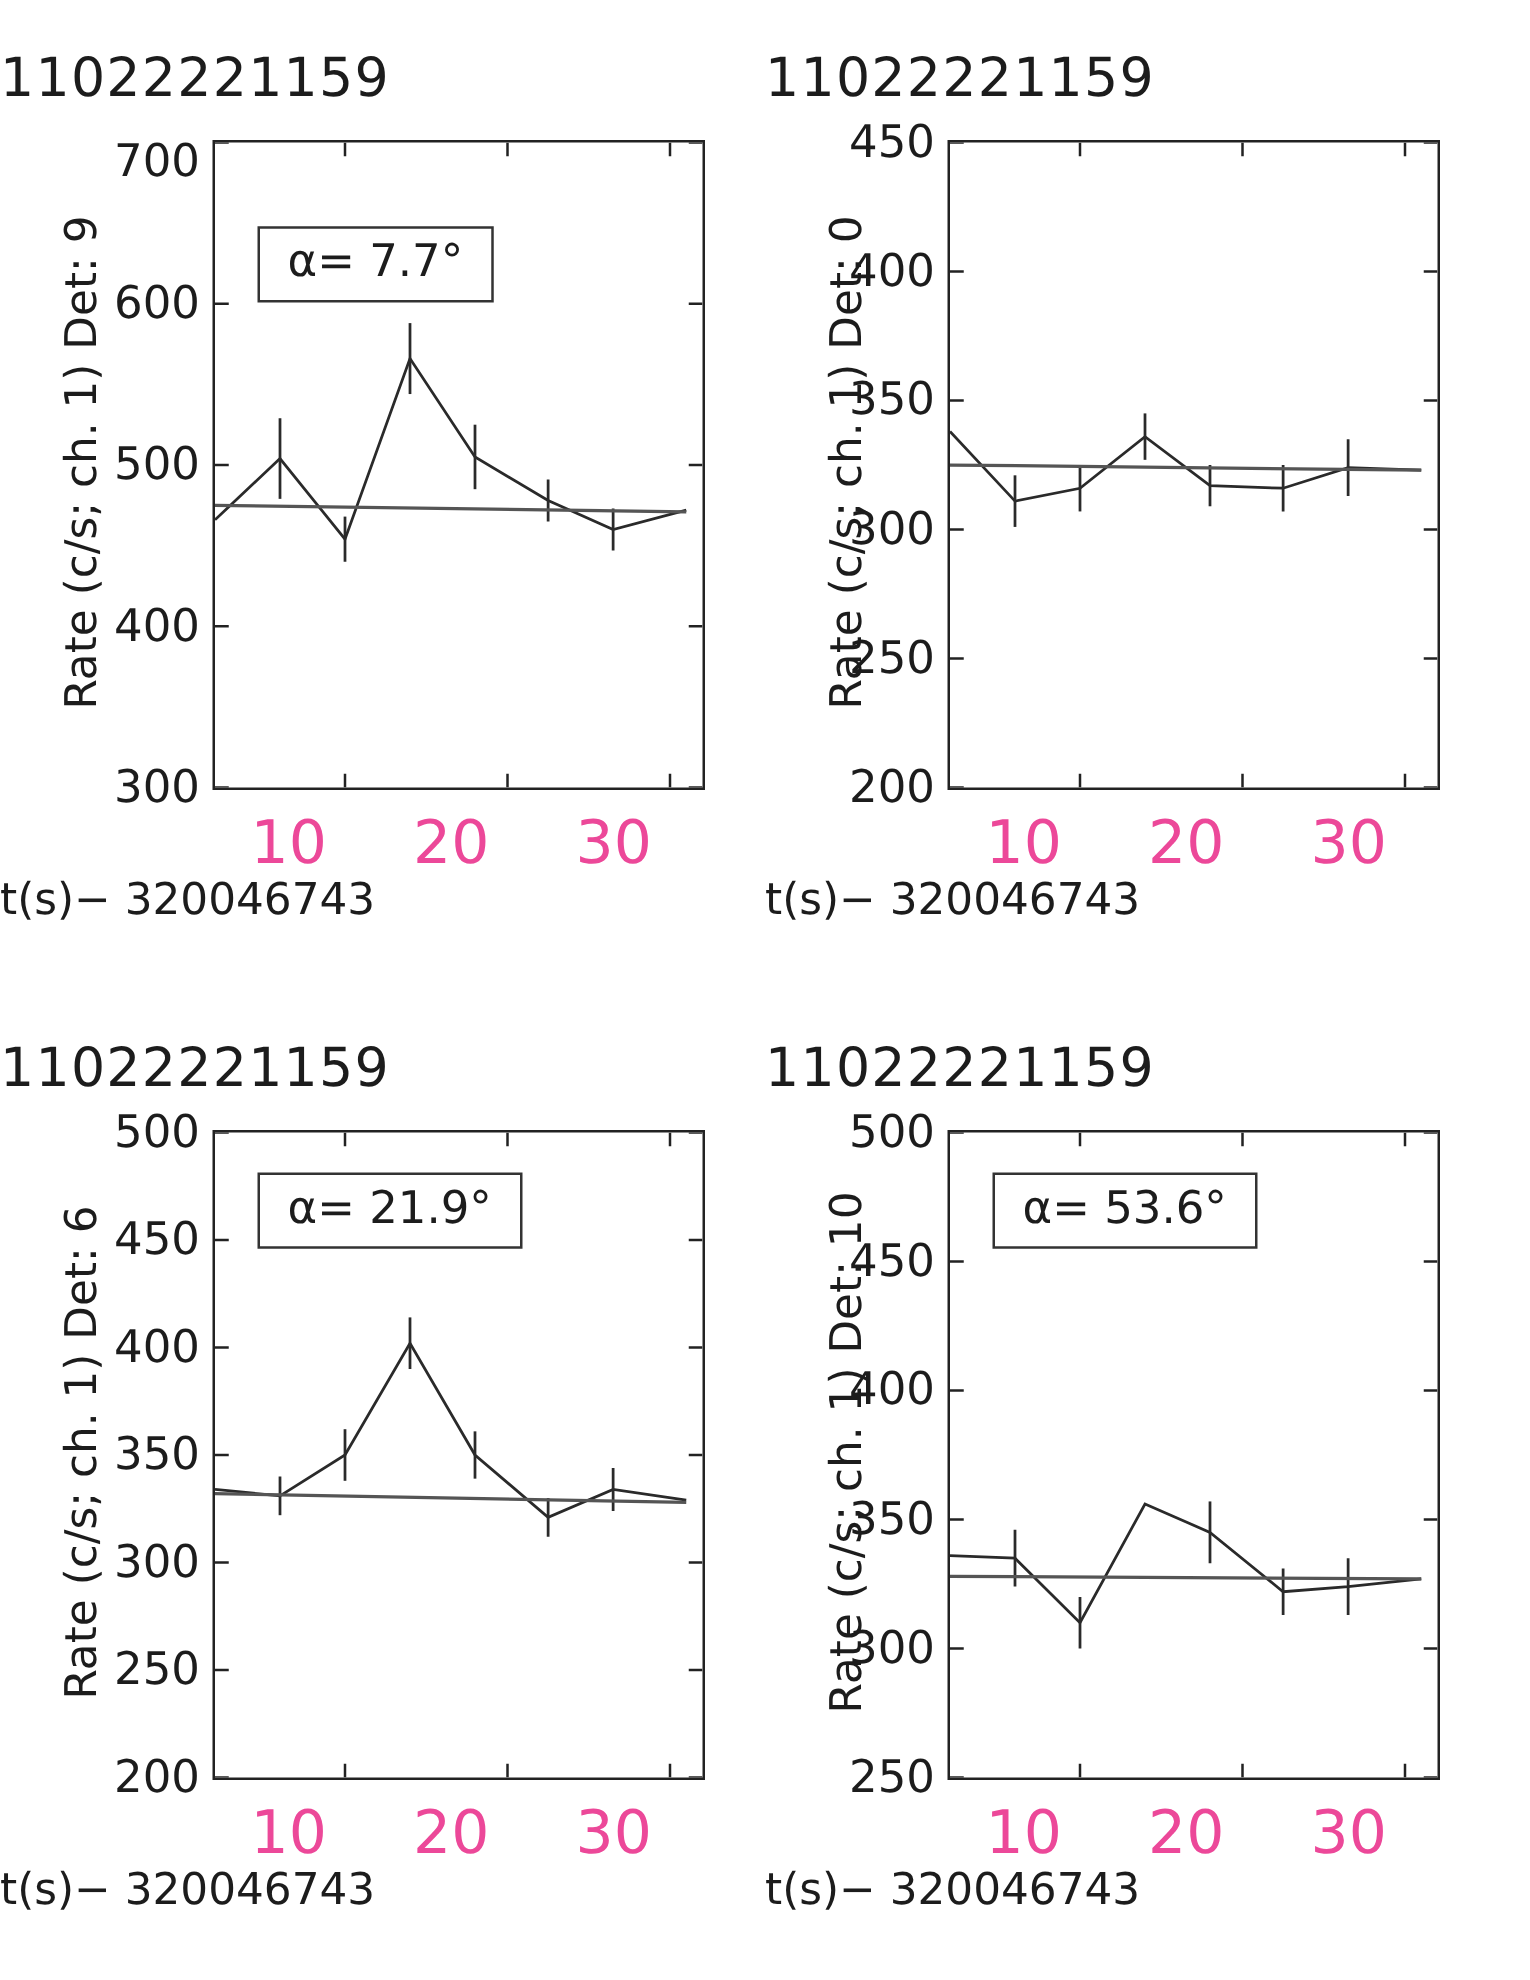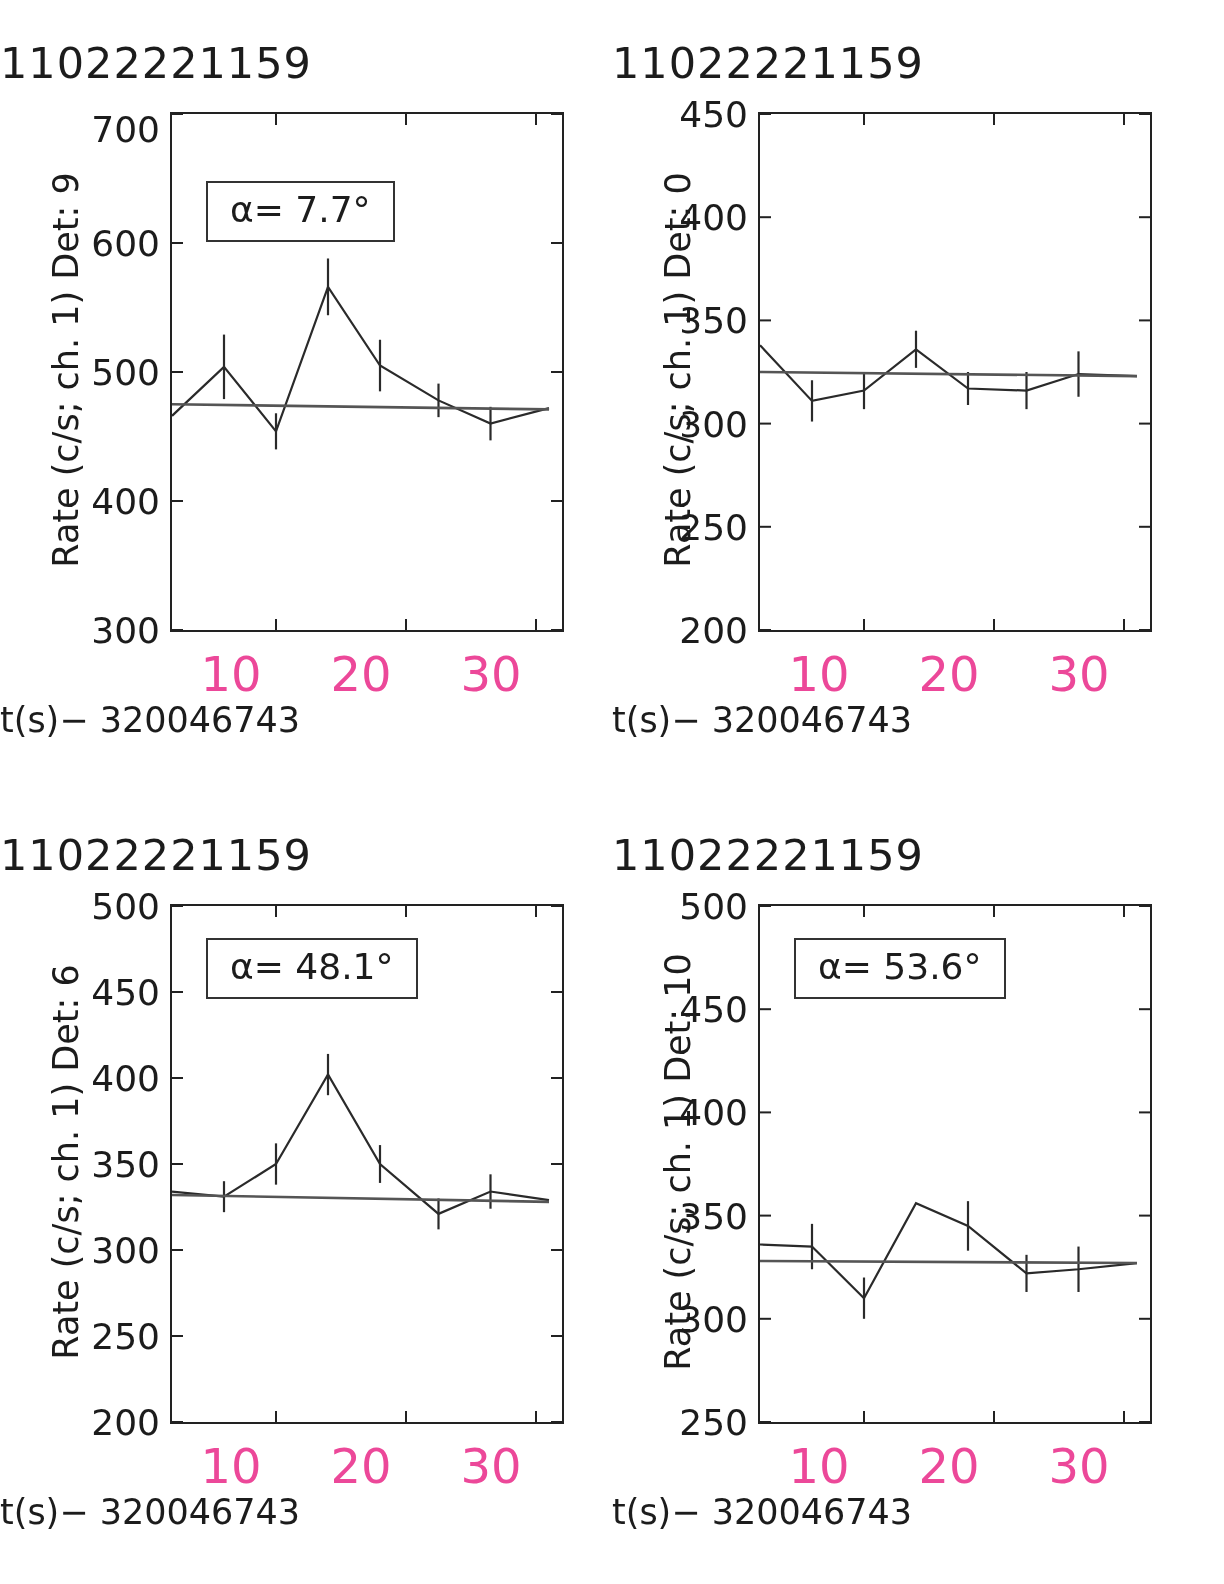--- a/index.html
+++ b/index.html
@@ -255,21 +255,21 @@
         <div class="ytick" style="top: 286px; right: 452px;">400</div>
         <div class="ytick" style="top: 200px; right: 452px;">450</div>
         <div class="ytick" style="top: 114px; right: 452px;">500</div>
       </div>
     <div id="xticks2">
         <div class="xtick" style="left: 276px; top: 646px;">10</div>
         <div class="xtick" style="left: 406px; top: 646px;">20</div>
         <div class="xtick" style="left: 536px; top: 646px;">30</div>
       </div>
     <div class="annot" style="left:206px; top:146px;">
-      <span>α=  48.1°</span>
+      <span>α=  21.9°</span>
     </div>
   </div>
 
   <div class="panel">
     <div class="panel-title">11022221159</div>
     <div class="ylabel">Rate (c/s; ch. 1) Det: 10</div>
     <div class="xlabel">t(s)−  320046743</div>
     <div class="plotbox" id="box3" style="left:146px; top:112px; width:394px; height:520px;">
       <svg id="svg3" width="390" height="516" viewBox="0 0 390 516">
           <polyline points="0.00,338.50 52.00,340.56 104.00,392.16 156.00,297.22 208.00,319.92 266.50,367.39 318.50,363.26 377.00,357.07" class="datapath"></polyline>

